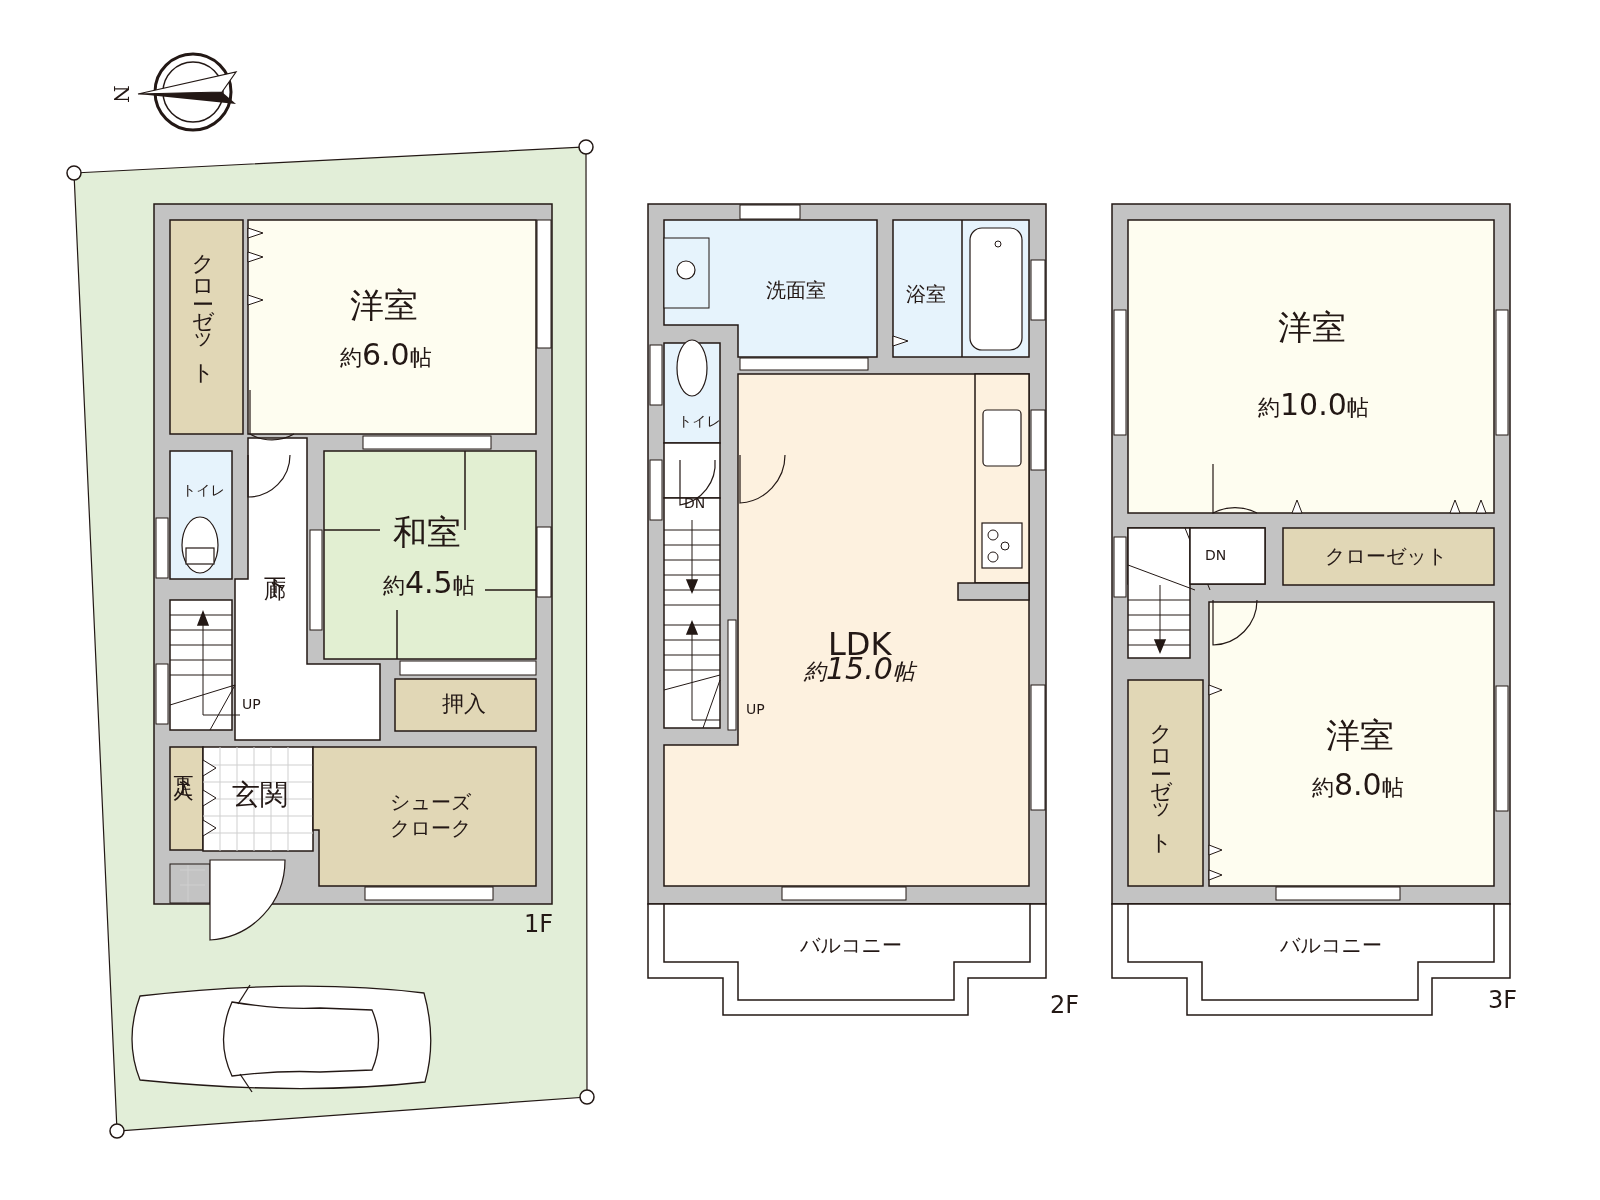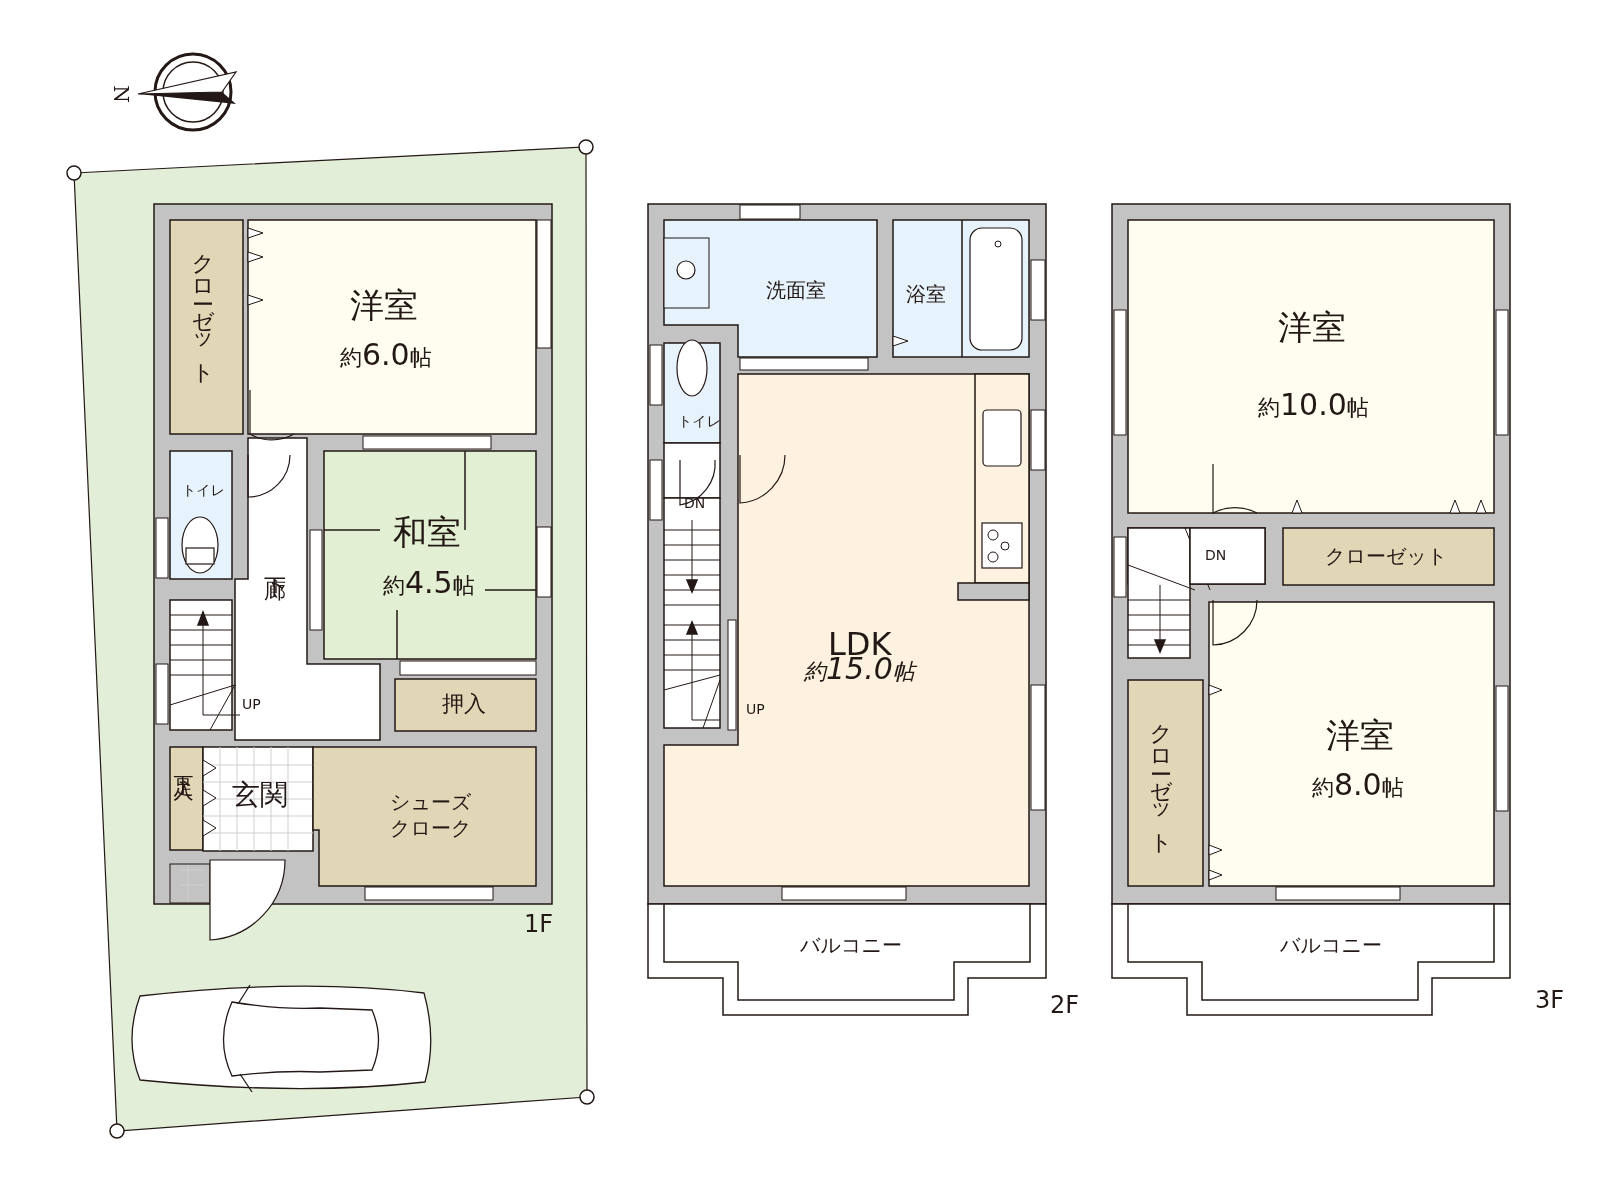--- a/index.html
+++ b/index.html
@@ -266,13 +266,13 @@
 <div class="lbl floor" style="left:1042px;top:993px;margin-left:8px;">2F</div>
 
 <div class="lbl room-big" style="left:1278px;top:310px;">洋室</div>
 <div class="lbl area" style="left:1258px;top:362px;margin-top:28px;"><span>約</span><span class="num">10.0</span><span>帖</span></div>
 <div class="lbl tiny" style="left:1205px;top:548px;">DN</div>
 <div class="lbl small" style="left:1325px;top:546px;">クローゼット</div>
 <div class="lbl vert" style="left:1150px;top:708px;">クローゼット</div>
 <div class="lbl room-big" style="left:1326px;top:718px;">洋室</div>
 <div class="lbl area" style="left:1312px;top:770px;"><span>約</span><span class="num">8.0</span><span>帖</span></div>
 <div class="lbl small" style="left:1280px;top:935px;">バルコニー</div>
-<div class="lbl floor" style="left:1488px;top:988px;margin-left:47px;">3F</div>
+<div class="lbl floor" style="left:1488px;top:988px;">3F</div>
 
 </body></html>

